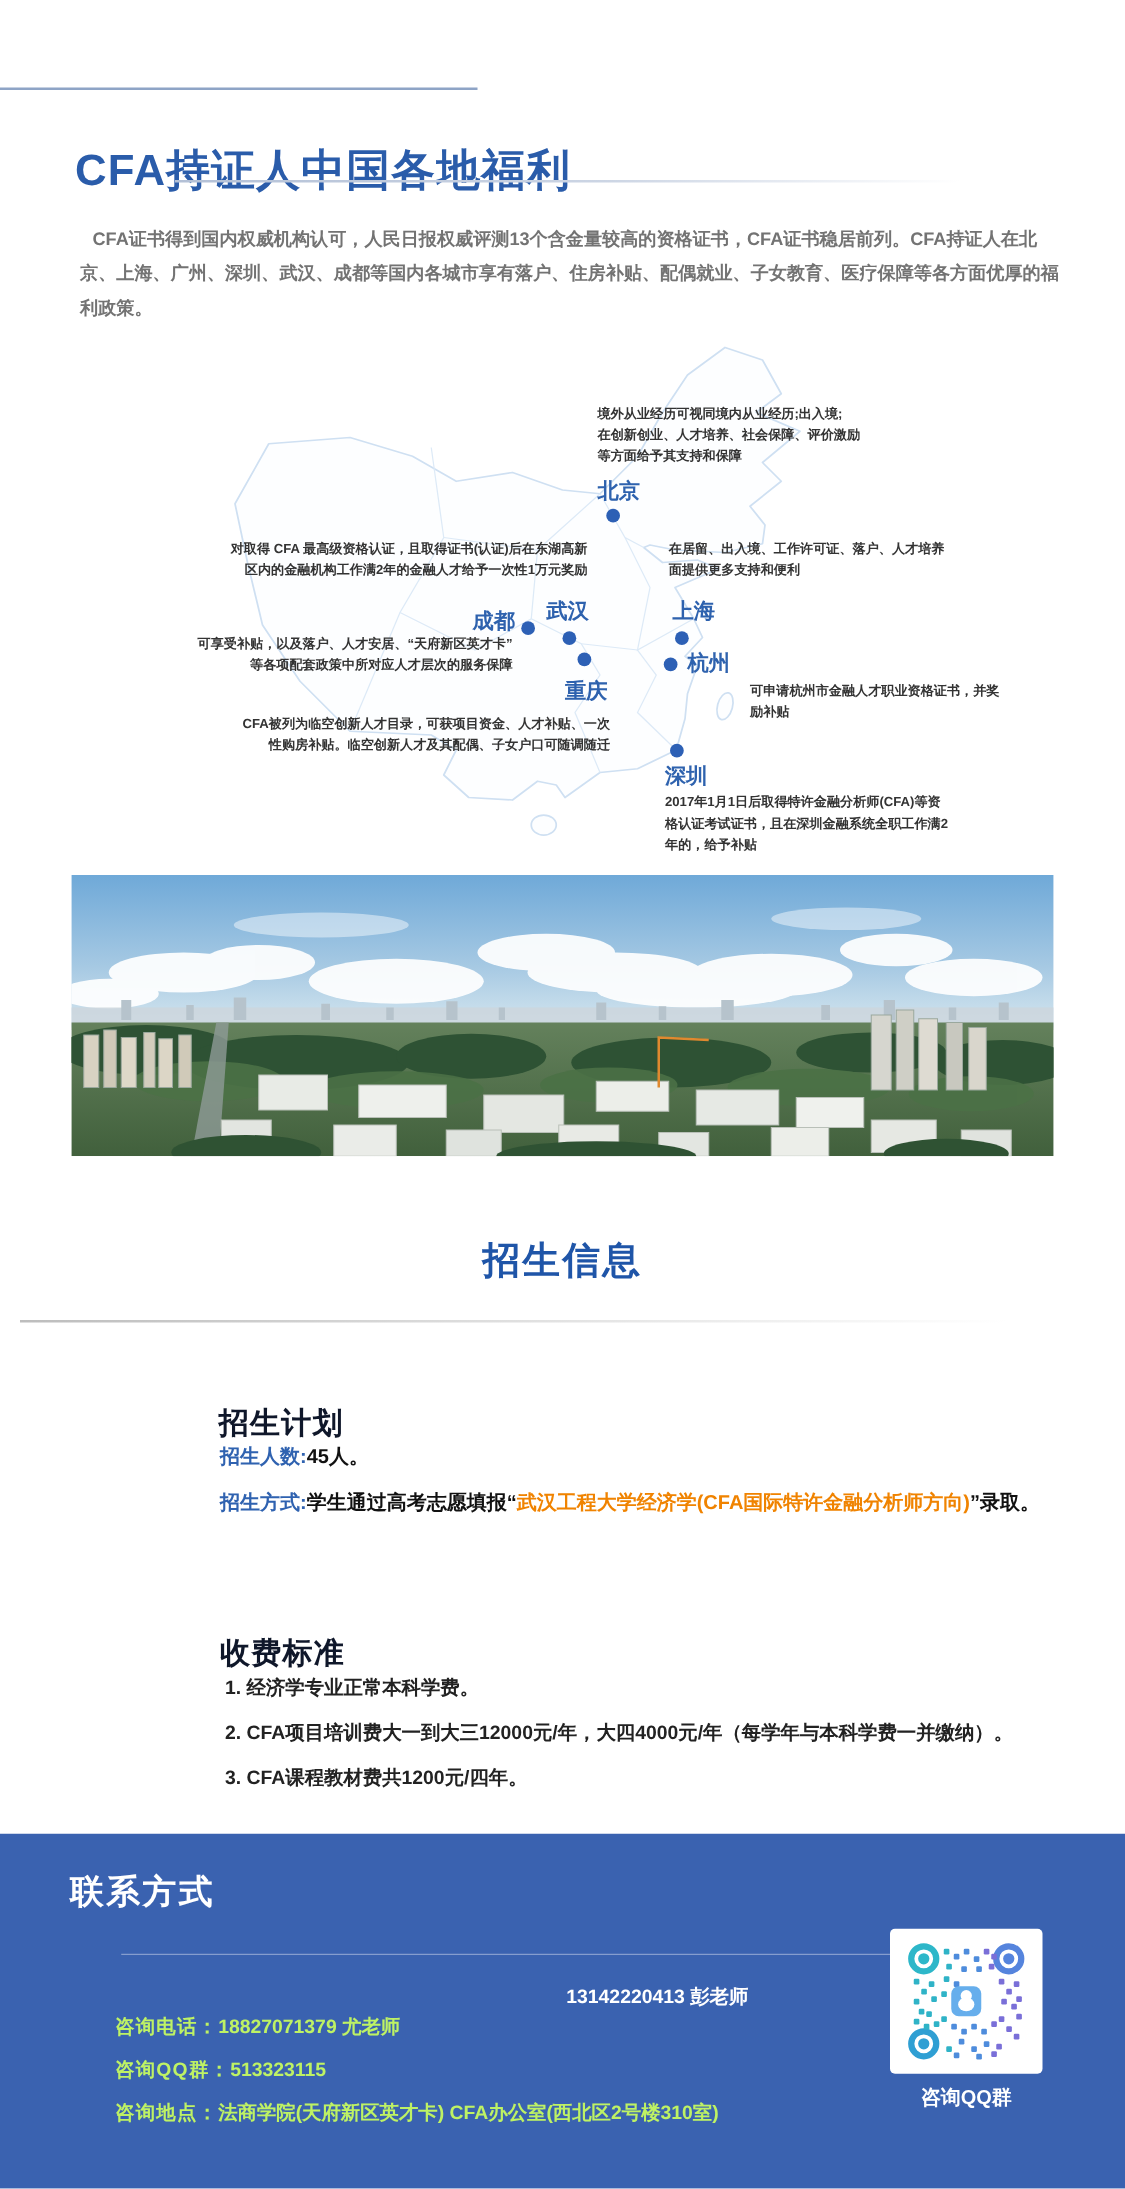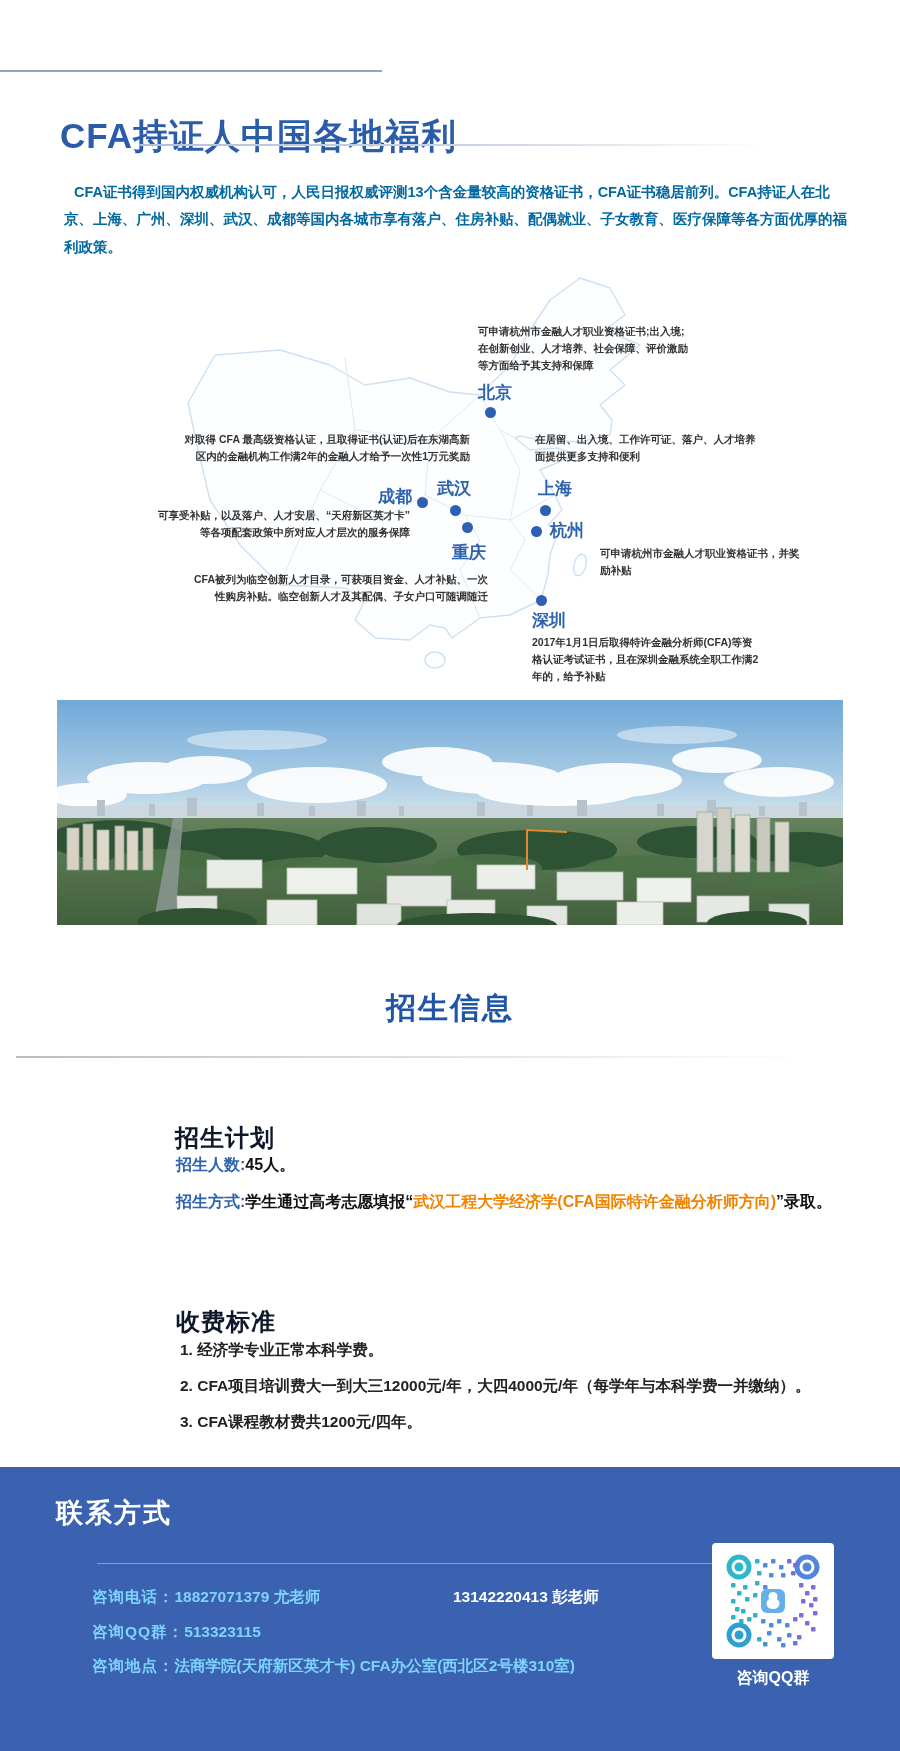--- a/index.html
+++ b/index.html
@@ -5,21 +5,21 @@
   html,body{margin:0;padding:0;background:#fff;}
   body{font-family:"Liberation Sans","DejaVu Sans",sans-serif;}
   .page{position:relative;width:900px;height:1751px;margin:0 auto;background:#fff;overflow:hidden;}
 
   
   .deco-line-top{position:absolute;left:0;top:70px;width:382px;height:2px;background:#8ea4c6;}
   .page-title{position:absolute;left:60px;top:90px;font-size:35px;font-weight:700;color:#2a5caa;letter-spacing:1px;}
   .deco-line-under{position:absolute;left:140px;top:144px;width:628px;height:2px;
     background:linear-gradient(to right,#b3c0d6 0%,#ccd5e4 55%,rgba(255,255,255,0) 100%);}
   .intro{position:absolute;left:64px;top:164px;width:788px;font-size:14.5px;line-height:27.5px;
-    font-weight:600;color:#0369a1;text-indent:10px;}
+    font-weight:600;color:#737373;text-indent:10px;}
 
   
   .map-svg{position:absolute;left:180px;top:270px;}
   .city-label{position:absolute;font-size:17px;font-weight:700;color:#2e62ae;white-space:nowrap;}
   .dot{position:absolute;width:11px;height:11px;border-radius:50%;background:#2d60b5;}
   .note{position:absolute;font-size:10.5px;line-height:17px;font-weight:600;color:#333;}
   .note div{white-space:nowrap;}
   .note.a-right{text-align:right;}
 
   
@@ -33,21 +33,21 @@
   .sub-heading{position:absolute;font-size:24px;font-weight:700;color:#0f172a;letter-spacing:1px;}
   .plan-row{position:absolute;left:176px;font-size:16px;font-weight:600;color:#111;white-space:nowrap;}
   .plan-row .lbl{color:#2f62b0;font-weight:700;}
   .plan-row .hl{color:#f08300;font-weight:700;}
   .fee-item{position:absolute;left:180px;font-size:15.5px;font-weight:600;color:#222;white-space:nowrap;}
 
   
   .footer{position:absolute;left:0;top:1467px;width:900px;height:284px;background:#3a62b0;}
   .footer-title{position:absolute;left:56px;top:28px;font-size:27px;font-weight:700;color:#fff;letter-spacing:2px;}
   .footer-divider{position:absolute;left:97px;top:96px;width:706px;height:1px;background:rgba(255,255,255,0.38);}
-  .contact-row{position:absolute;left:92px;font-size:15.5px;color:#7dd3fc;font-weight:600;white-space:nowrap;}
+  .contact-row{position:absolute;left:92px;font-size:15.5px;color:#bef264;font-weight:600;white-space:nowrap;margin-top:24px;}
   .contact-row .lbl{font-weight:700;letter-spacing:1px;}
   .contact-col2{position:absolute;left:453px;font-size:15.5px;color:#fff;font-weight:600;white-space:nowrap;}
   .qr-box{position:absolute;left:712px;top:76px;width:122px;height:116px;background:#fff;border-radius:4px;
     display:flex;align-items:center;justify-content:center;}
   .qr-caption{position:absolute;left:712px;top:201px;width:122px;text-align:center;
     font-size:16px;font-weight:600;color:#fff;}
 </style>
 </head>
 <body>
 
@@ -71,21 +71,21 @@
       <path d="M245,225 L285,245 L300,270 L280,300 L300,348"></path>
       <path d="M285,245 L330,250 L345,270 L330,300 L361,330"></path>
       <path d="M300,125 L320,160 L335,168"></path>
       <path d="M320,160 L340,200 L330,250 L375,225"></path>
     </g>
   </svg>
 
   <div class="dot" style="left:485px;top:407px;"></div>
   <div class="city-label" style="left:478px;top:381px;">北京</div>
   <div class="note" style="left:478px;top:323px;">
-    <div>可申请杭州市金融人才职业资格证书;出入境;</div>
+    <div>境外从业经历可视同境内从业经历;出入境;</div>
     <div>在创新创业、人才培养、社会保障、评价激励</div>
     <div>等方面给予其支持和保障</div>
   </div>
 
   <div class="dot" style="left:450px;top:505px;"></div>
   <div class="city-label" style="left:437px;top:477px;">武汉</div>
   <div class="note a-right" style="right:430px;top:431px;">
     <div>对取得 CFA 最高级资格认证，且取得证书(认证)后在东湖高新</div>
     <div>区内的金融机构工作满2年的金融人才给予一次性1万元奖励</div>
   </div>

